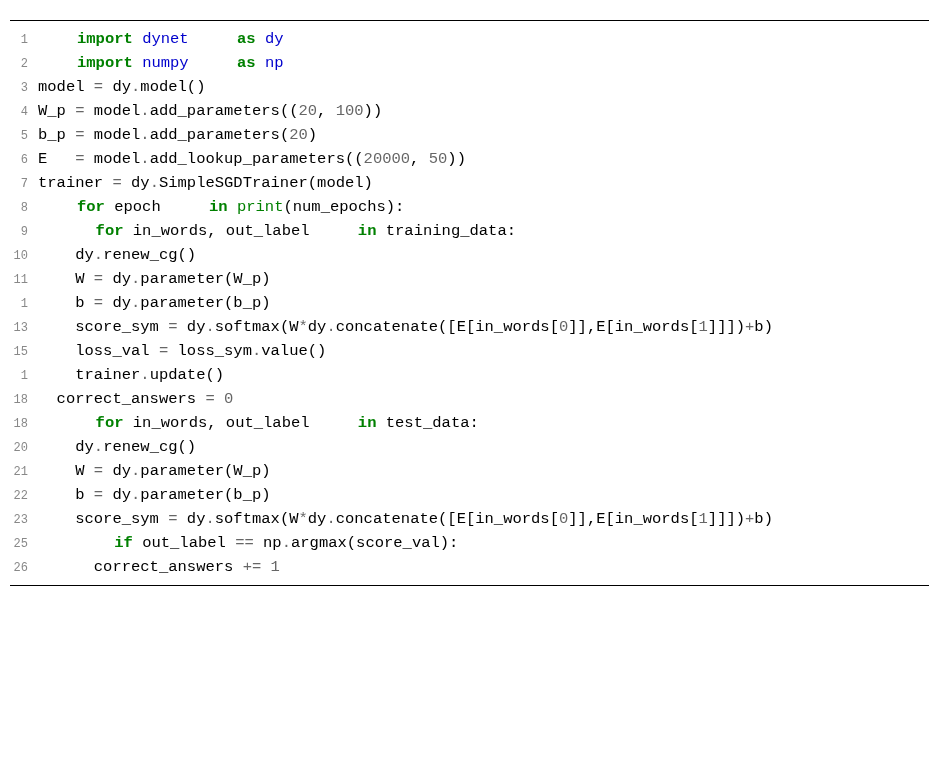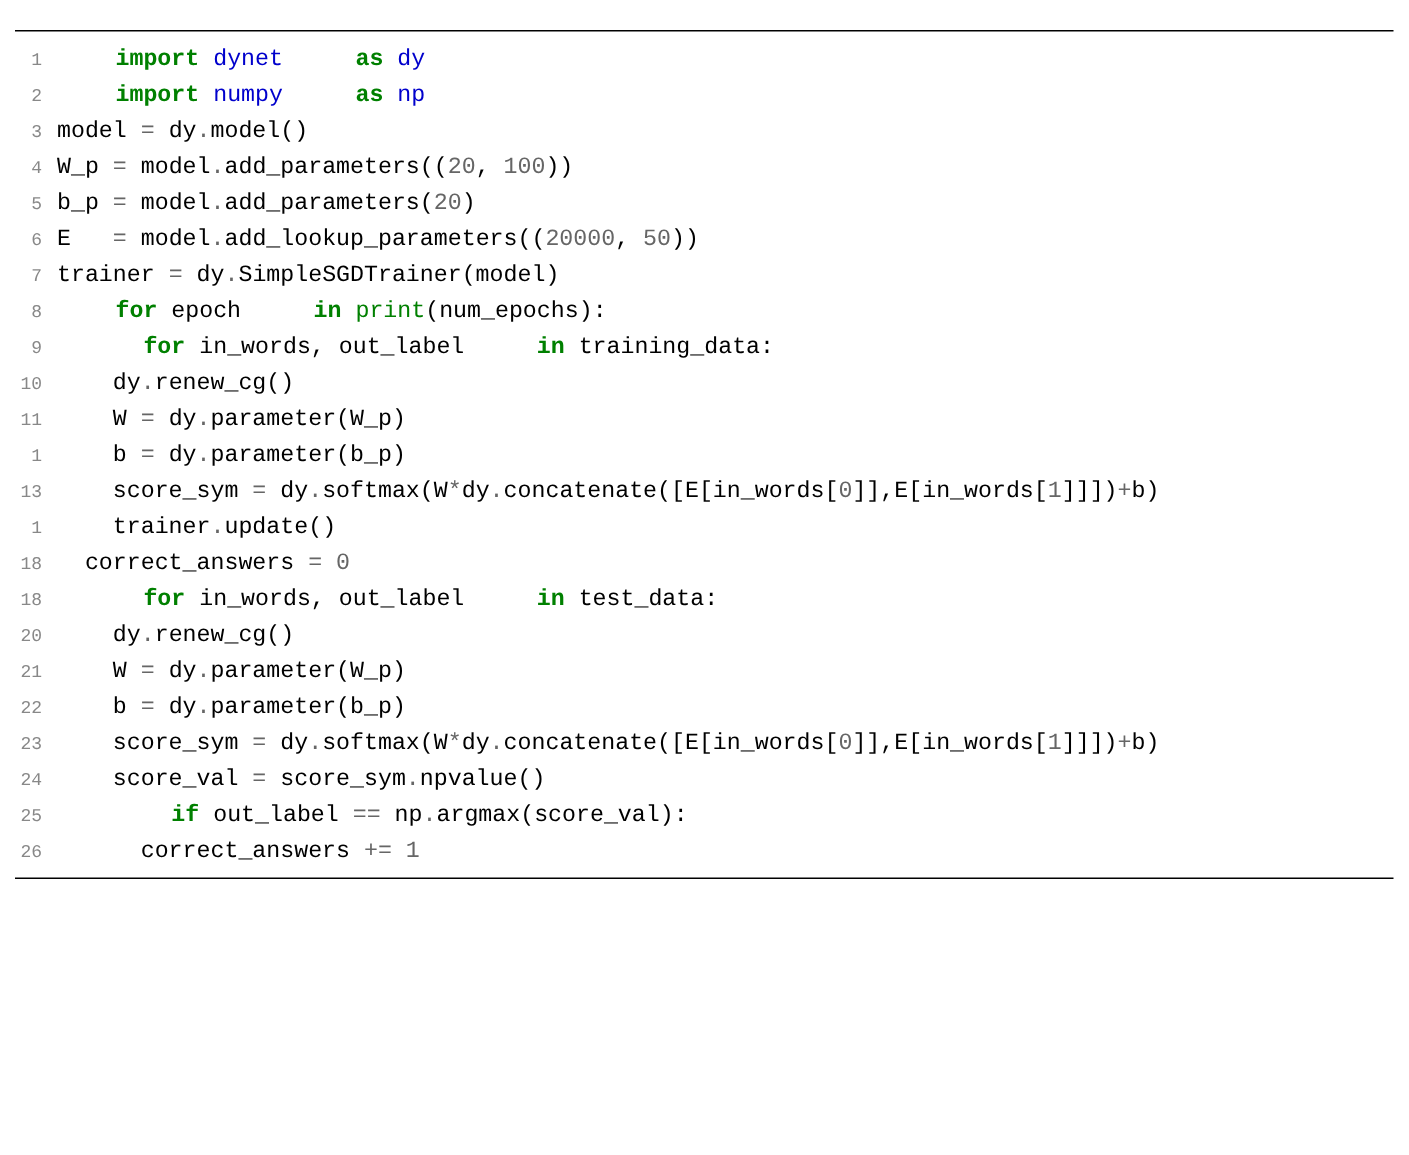--- a/index.html
+++ b/index.html
@@ -54,23 +54,23 @@
     <div class="line"><span class="lineno">4</span><span class="code">W_p <span class="op">=</span> model<span class="op">.</span>add_parameters((<span class="num">20</span>, <span class="num">100</span>))</span></div>
     <div class="line"><span class="lineno">5</span><span class="code">b_p <span class="op">=</span> model<span class="op">.</span>add_parameters(<span class="num">20</span>)</span></div>
     <div class="line"><span class="lineno">6</span><span class="code">E   <span class="op">=</span> model<span class="op">.</span>add_lookup_parameters((<span class="num">20000</span>, <span class="num">50</span>))</span></div>
     <div class="line"><span class="lineno">7</span><span class="code">trainer <span class="op">=</span> dy<span class="op">.</span>SimpleSGDTrainer(model)</span></div>
     <div class="line"><span class="lineno">8</span><span class="code"><span class="kw">for</span> epoch <span class="kw">in</span> <span class="builtin">print</span>(num_epochs):</span></div>
     <div class="line"><span class="lineno">9</span><span class="code">  <span class="kw">for</span> in_words, out_label <span class="kw">in</span> training_data:</span></div>
     <div class="line"><span class="lineno">10</span><span class="code">    dy<span class="op">.</span>renew_cg()</span></div>
     <div class="line"><span class="lineno">11</span><span class="code">    W <span class="op">=</span> dy<span class="op">.</span>parameter(W_p)</span></div>
     <div class="line"><span class="lineno">1</span><span class="code">    b <span class="op">=</span> dy<span class="op">.</span>parameter(b_p)</span></div>
     <div class="line"><span class="lineno">13</span><span class="code">    score_sym <span class="op">=</span> dy<span class="op">.</span>softmax(W<span class="op">*</span>dy<span class="op">.</span>concatenate([E[in_words[<span class="num">0</span>]],E[in_words[<span class="num">1</span>]]])<span class="op">+</span>b)</span></div>
+    <div class="line"><span class="lineno">15</span><span class="code">    loss_val <span class="op">=</span> loss_sym<span class="op">.</span>value()</span></div>
     <div class="line"><span class="lineno">1</span><span class="code">    trainer<span class="op">.</span>update()</span></div>
     <div class="line"><span class="lineno">18</span><span class="code">  correct_answers <span class="op">=</span> <span class="num">0</span></span></div>
     <div class="line"><span class="lineno">18</span><span class="code">  <span class="kw">for</span> in_words, out_label <span class="kw">in</span> test_data:</span></div>
     <div class="line"><span class="lineno">20</span><span class="code">    dy<span class="op">.</span>renew_cg()</span></div>
     <div class="line"><span class="lineno">21</span><span class="code">    W <span class="op">=</span> dy<span class="op">.</span>parameter(W_p)</span></div>
     <div class="line"><span class="lineno">22</span><span class="code">    b <span class="op">=</span> dy<span class="op">.</span>parameter(b_p)</span></div>
     <div class="line"><span class="lineno">23</span><span class="code">    score_sym <span class="op">=</span> dy<span class="op">.</span>softmax(W<span class="op">*</span>dy<span class="op">.</span>concatenate([E[in_words[<span class="num">0</span>]],E[in_words[<span class="num">1</span>]]])<span class="op">+</span>b)</span></div>
-    <div class="line"><span class="lineno">24</span><span class="code">    score_val <span class="op">=</span> score_sym<span class="op">.</span>npvalue()</span></div>
     <div class="line"><span class="lineno">25</span><span class="code">    <span class="kw">if</span> out_label <span class="op">==</span> np<span class="op">.</span>argmax(score_val):</span></div>
     <div class="line"><span class="lineno">26</span><span class="code">      correct_answers <span class="op">+=</span> <span class="num">1</span></span></div>
   </div>
 
 </body></html>

